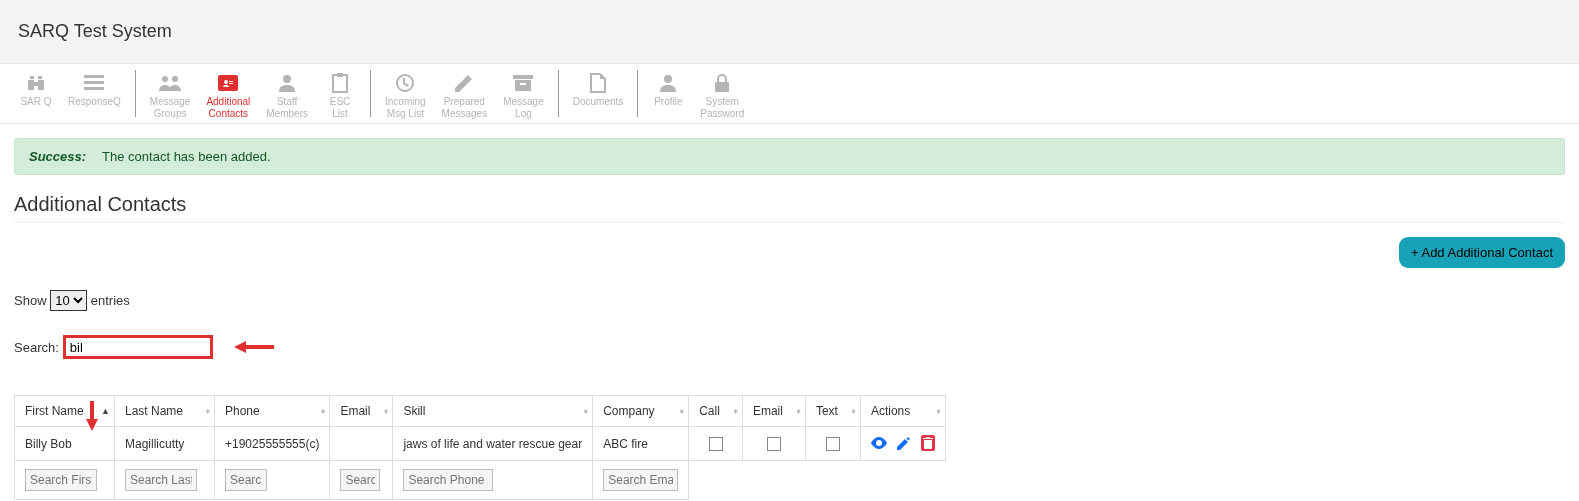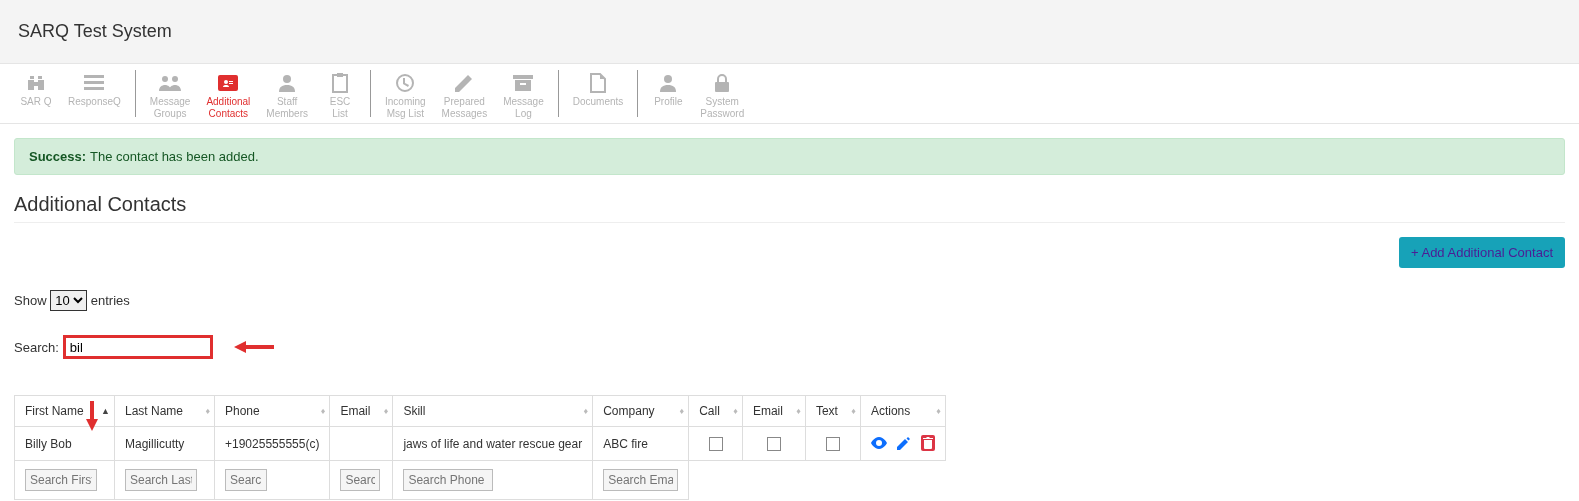--- a/index.html
+++ b/index.html
@@ -18,24 +18,24 @@
   .brand-bar{background:#f4f4f4;border-bottom:1px solid var(--grey-border);padding:21px 18px;font-size:18px;font-weight:500;}
   .toolbar{display:flex;align-items:stretch;padding:4px 12px;background:#fff;border-bottom:1px solid var(--grey-border);}
   .tb-sep{width:1px;background:#999;margin:2px 6px;}
   .tb-item{display:flex;flex-direction:column;align-items:center;justify-content:flex-start;min-width:48px;padding:4px 8px 0 8px;cursor:pointer;text-align:center;}
   .tb-item .ico{font-size:18px;line-height:1;height:22px;display:flex;align-items:center;justify-content:center;color:var(--grey-text);}
   .tb-item .lbl{font-size:10px;line-height:1.15;color:var(--grey-text);margin-top:2px;white-space:pre-line;}
   .tb-item.active .ico,.tb-item.active .lbl{color:var(--red);}
   .tb-item.active .ico-box{background:var(--red);color:#fff;border-radius:2px;width:20px;height:16px;display:flex;align-items:center;justify-content:center;font-size:11px;}
   .content{padding:14px 14px 24px 14px;}
   .alert{background:var(--success-bg);border:1px solid var(--success-border);color:var(--success-text);padding:10px 14px;border-radius:3px;font-size:13px;margin-bottom:18px;}
-  .alert b{font-weight:700;margin-right:4px;}
+  .alert b{font-weight:700;margin-right:16px;font-style:italic;}
   h2{font-size:20px;font-weight:500;margin:0 0 6px 0;}
   .hr{height:1px;background:#eee;margin:6px 0 14px 0;}
-  .btn-teal{float:right;background:var(--teal);color:#4c1d95;border:none;border-radius:3px;padding:8px 12px;font-size:13px;cursor:pointer;}
+  .btn-teal{float:right;background:var(--teal);color:#000000;border:none;border-radius:9px;padding:8px 12px;font-size:13px;cursor:pointer;}
   .clear{clear:both;}
   .show-row{margin-top:22px;font-size:13px;}
   .show-row select{border:1px solid #333;font-size:13px;padding:1px 0;}
   .search-row{margin-top:24px;font-size:13px;display:flex;align-items:center;position:relative;width:260px;}
   .search-row label{margin-right:4px;}
   .search-row input{border:3px solid var(--red);height:24px;width:150px;padding:0 4px;font-size:13px;}
   .arrow-right{position:absolute;left:220px;top:2px;}
   .arrow-down{position:absolute;left:80px;top:-22px;}
   table.data{border-collapse:collapse;margin-top:36px;font-size:12px;width:auto;}
   table.data th,table.data td{border:1px solid #ddd;padding:8px 10px;text-align:left;white-space:nowrap;}

